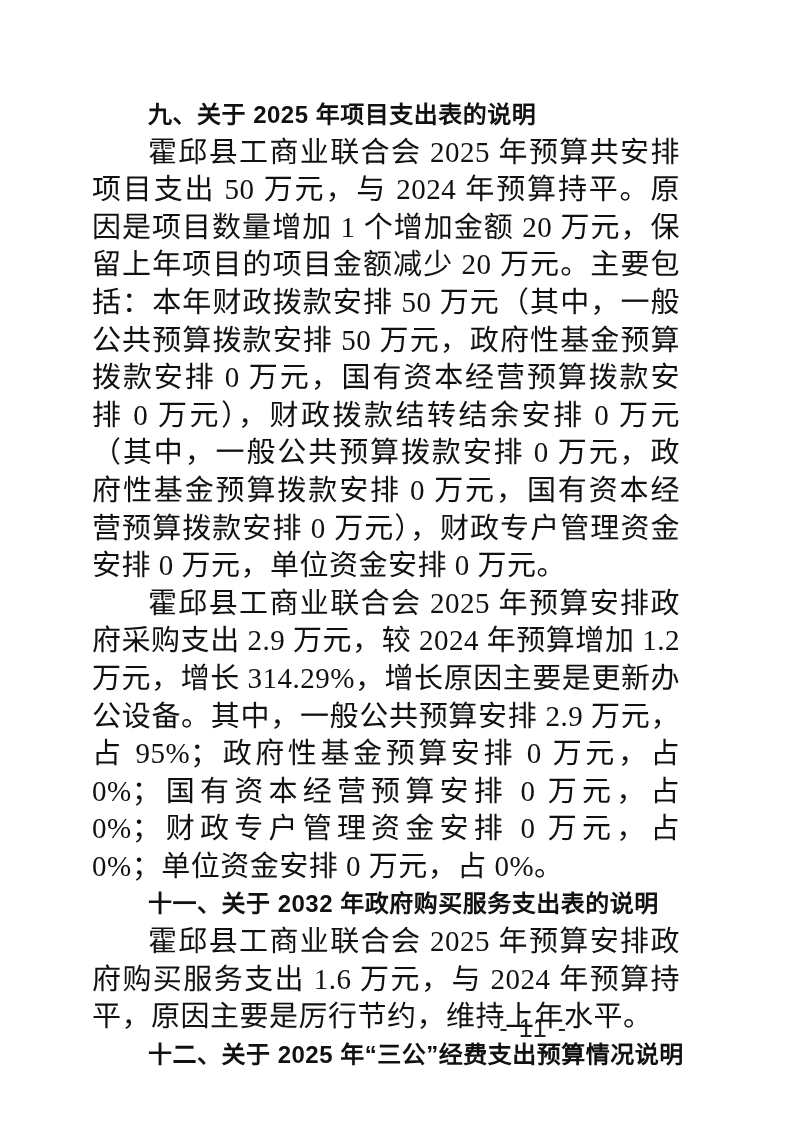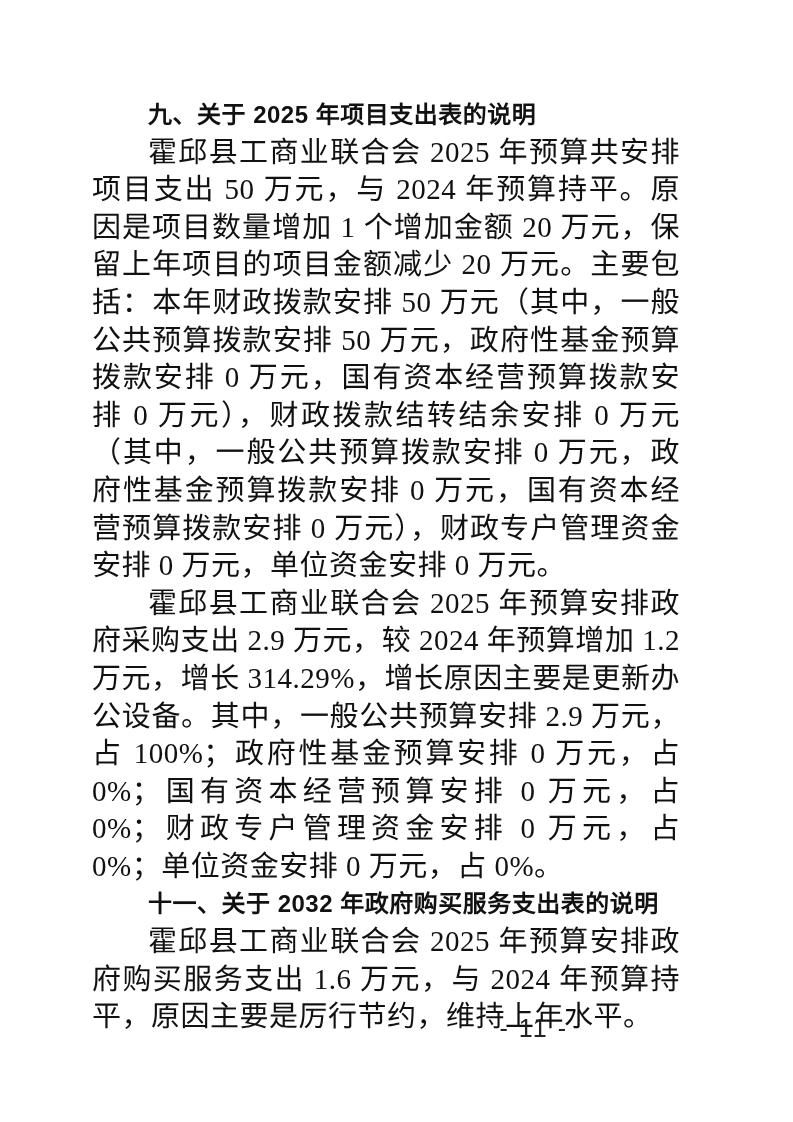--- a/index.html
+++ b/index.html
@@ -57,27 +57,28 @@
 
 <div class="page">
   <main class="content">
 
     <section>
       <h2 class="heading">九、关于 2025 年项目支出表的说明</h2>
       <p class="para">霍邱县工商业联合会 2025 年预算共安排项目支出 50 万元，与 2024 年预算持平。原因是项目数量增加 1 个增加金额 20 万元，保留上年项目的项目金额减少 20 万元。主要包括：本年财政拨款安排 50 万元（其中，一般公共预算拨款安排 50 万元，政府性基金预算拨款安排 0 万元，国有资本经营预算拨款安排 0 万元），财政拨款结转结余安排 0 万元（其中，一般公共预算拨款安排 0 万元，政府性基金预算拨款安排 0 万元，国有资本经营预算拨款安排 0 万元），财政专户管理资金安排 0 万元，单位资金安排 0 万元。</p>
     </section>
 
     <section>
-      <p class="para">霍邱县工商业联合会 2025 年预算安排政府采购支出 2.9 万元，较 2024 年预算增加 1.2 万元，增长 314.29%，增长原因主要是更新办公设备。其中，一般公共预算安排 2.9 万元，占 100%；政府性基金预算安排 0 万元，占 0%；国有资本经营预算安排 0 万元，占 0%；财政专户管理资金安排 0 万元，占 0%；单位资金安排 0 万元，占 0%。</p>
+      <p class="para">霍邱县工商业联合会 2025 年预算安排政府采购支出 2.9 万元，较 2024 年预算增加 1.2 万元，增长 314.29%，增长原因主要是更新办公设备。其中，一般公共预算安排 2.9 万元，占 95%；政府性基金预算安排 0 万元，占 0%；国有资本经营预算安排 0 万元，占 0%；财政专户管理资金安排 0 万元，占 0%；单位资金安排 0 万元，占 0%。</p>
     </section>
 
     <section>
       <h2 class="heading">十一、关于 2032 年政府购买服务支出表的说明</h2>
       <p class="para">霍邱县工商业联合会 2025 年预算安排政府购买服务支出 1.6 万元，与 2024 年预算持平，原因主要是厉行节约，维持上年水平。</p>
     </section>
 
     <section>
+      <h2 class="heading">十二、关于 2025 年“三公”经费支出预算情况说明</h2>
     </section>
 
   </main>
 
   <div class="page-number">- 11 -</div>
 </div>
 
 </body></html>

